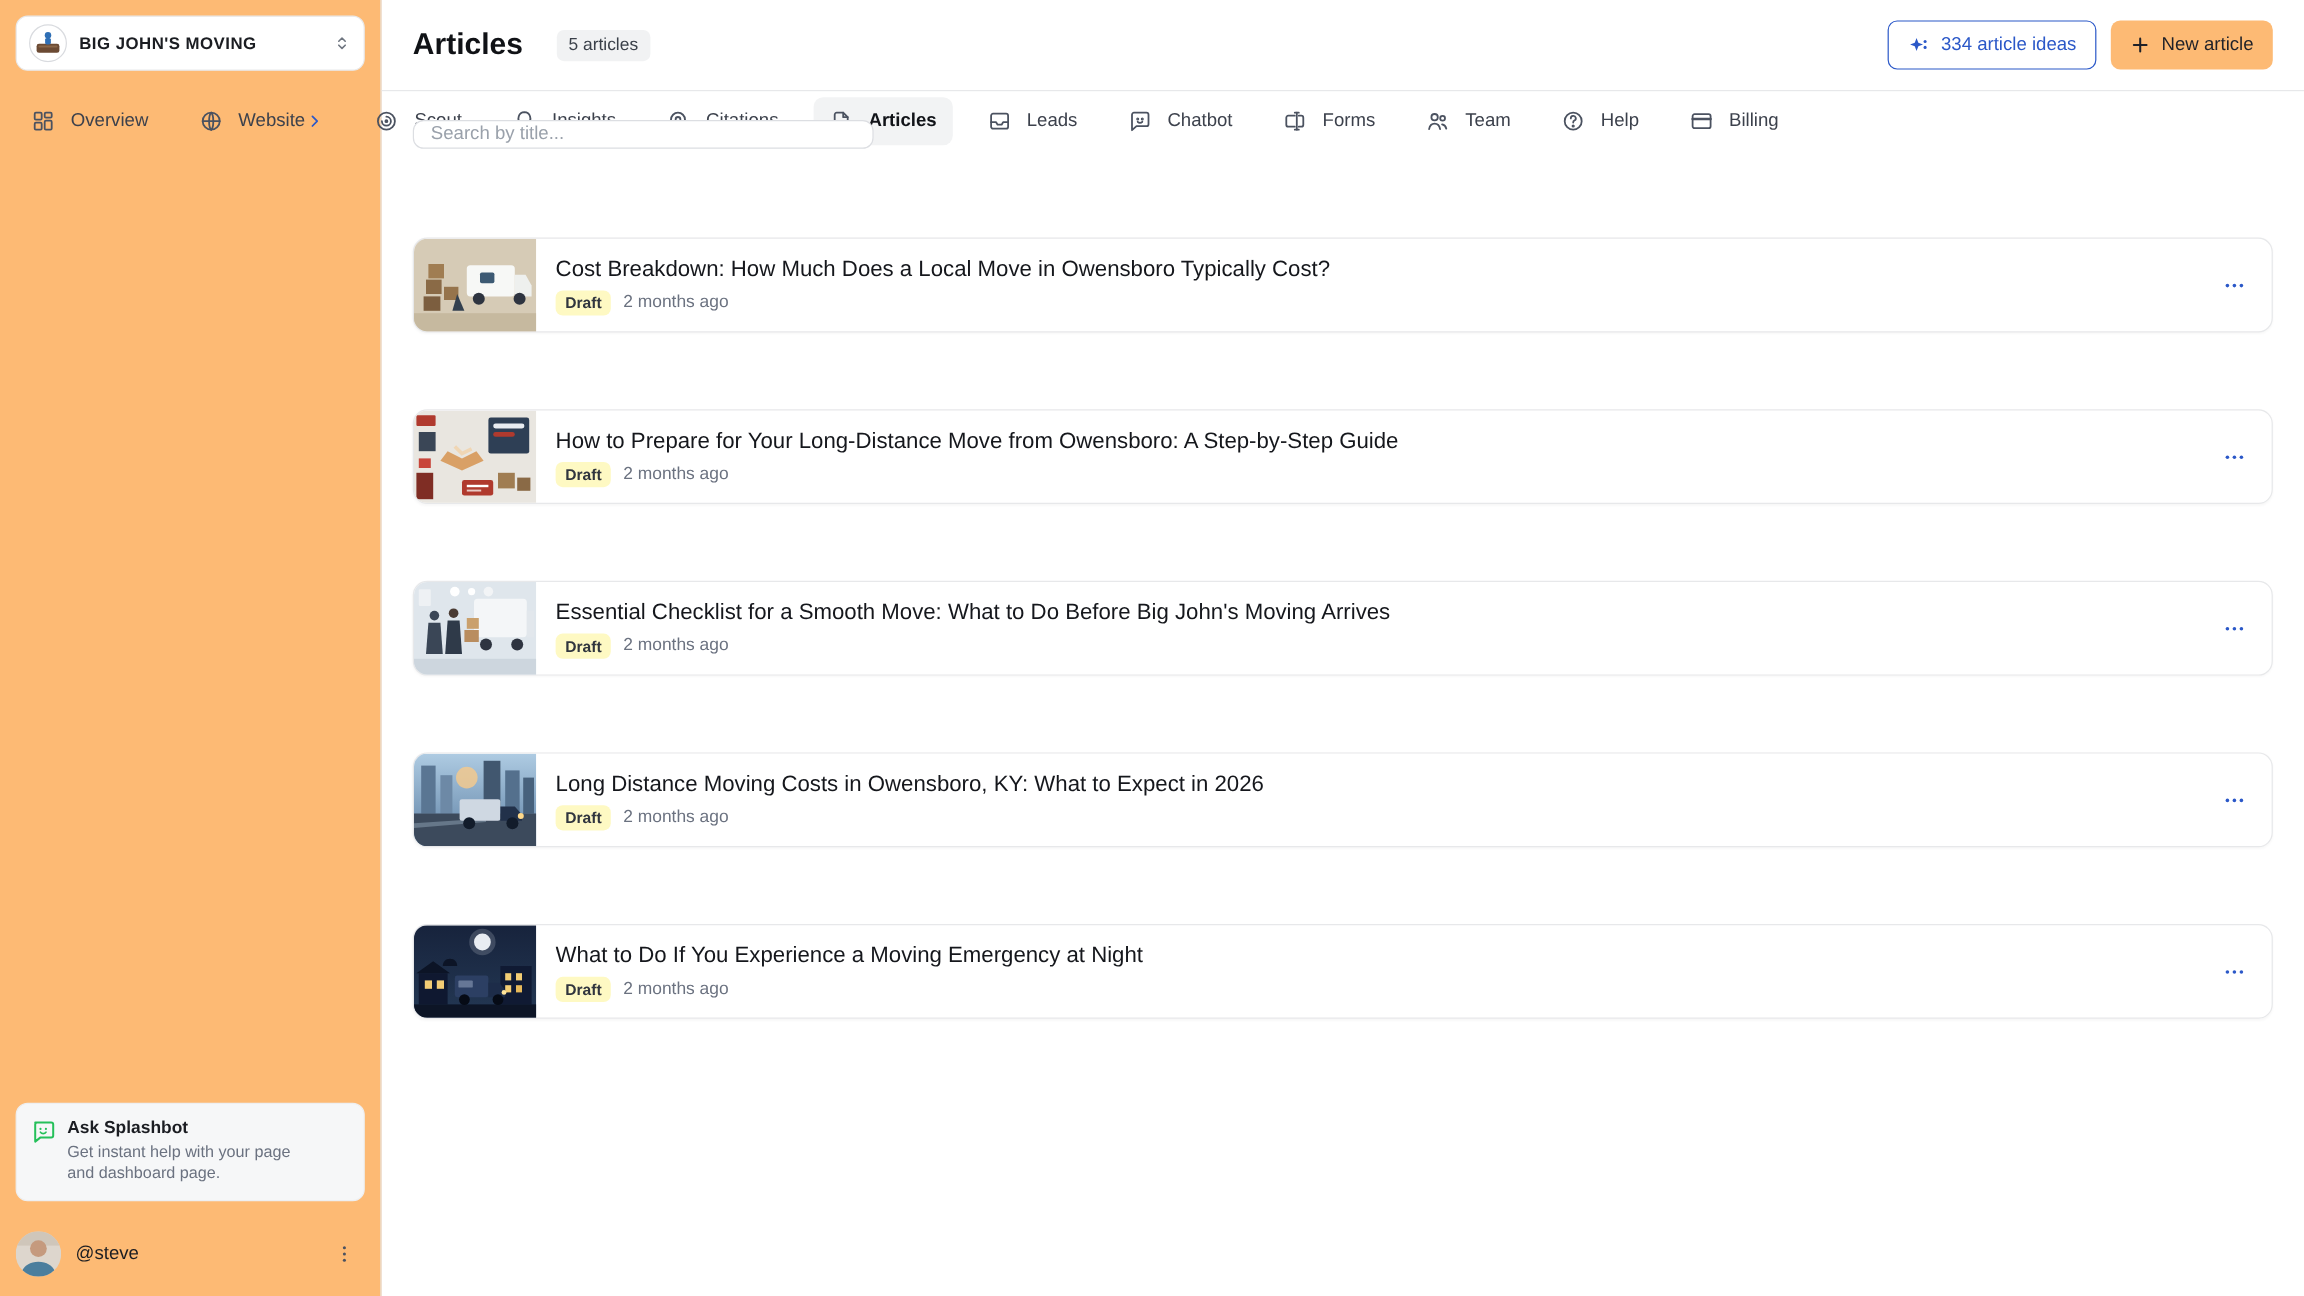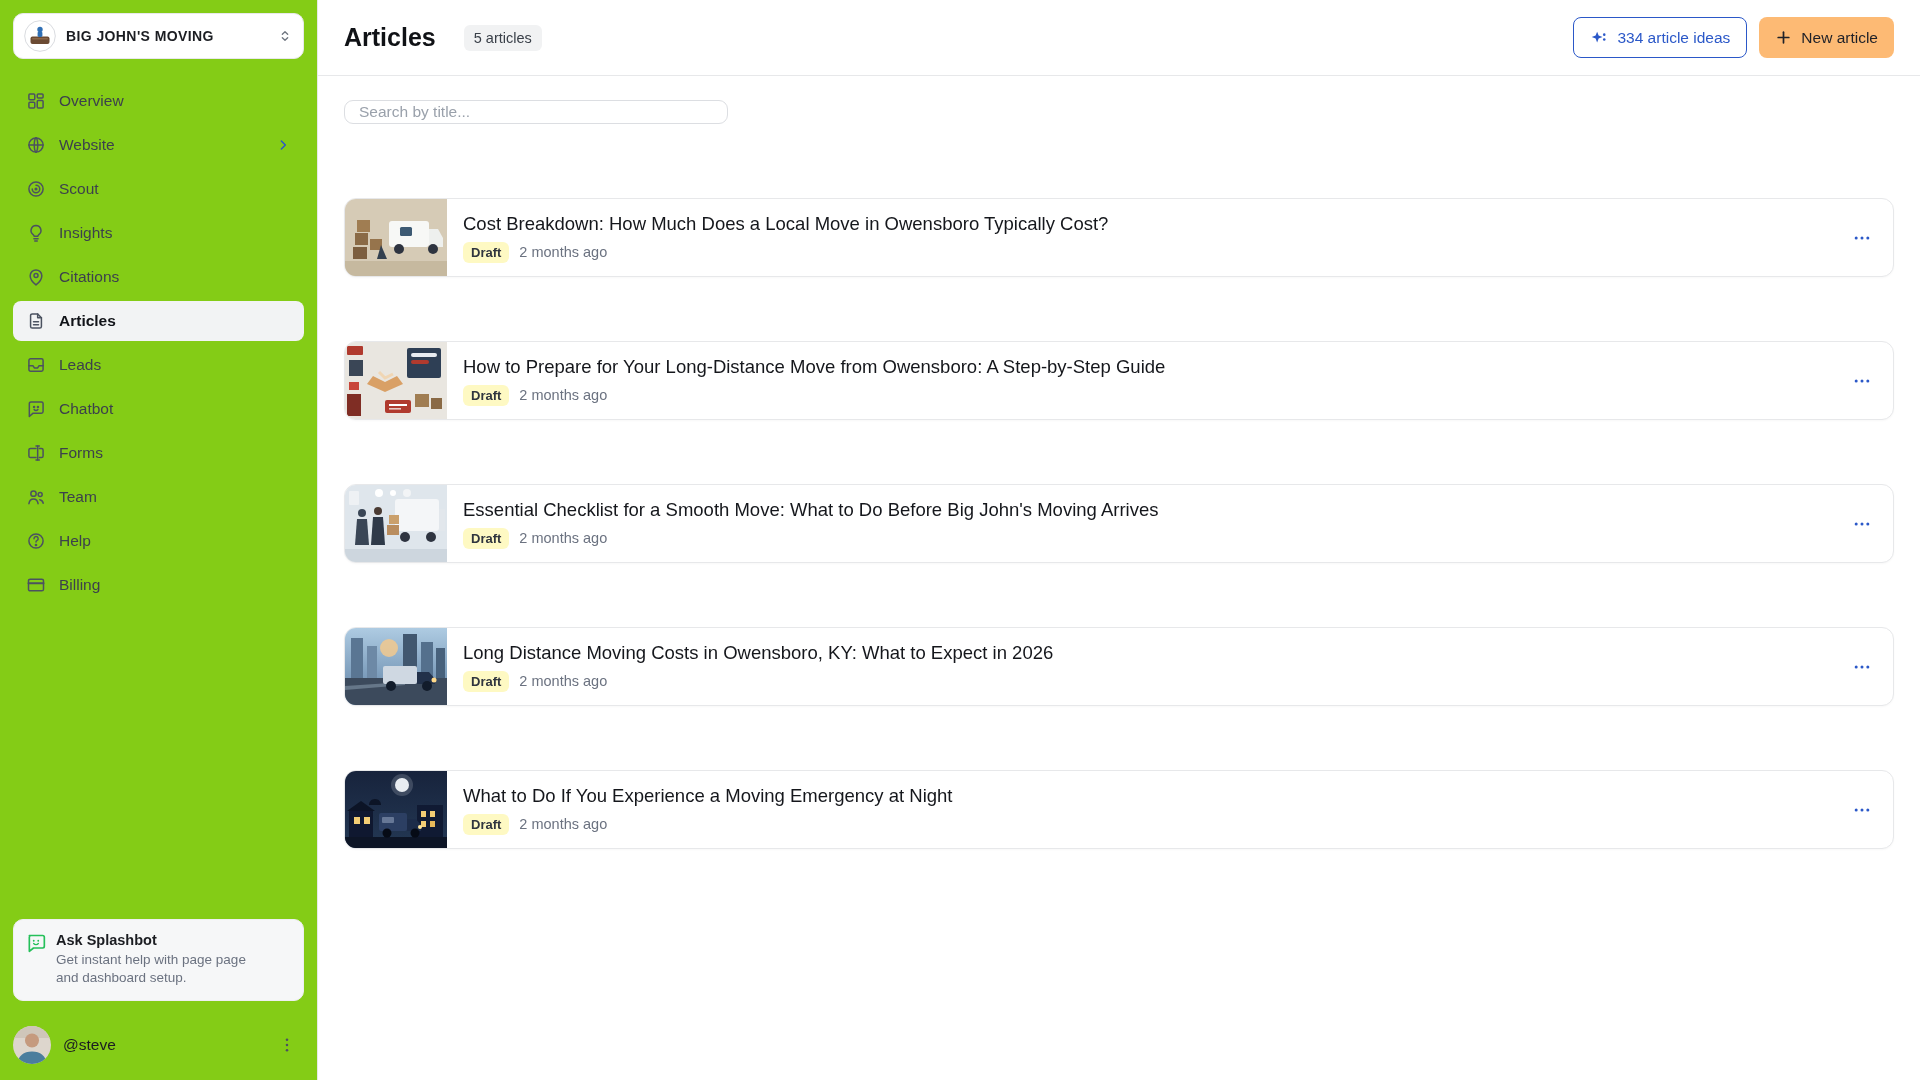--- a/index.html
+++ b/index.html
@@ -1,27 +1,27 @@
 <!DOCTYPE html>
 <html><head>
 <meta charset="utf-8">
 <style>
   * { margin:0; padding:0; box-sizing:border-box; }
   html,body { width:1920px; height:1080px; overflow:hidden; }
   body { font-family:"Liberation Sans", sans-serif; background:#ffffff; color:#16181d; display:flex; }
 
   
-  .sidebar { width:318px; height:100%; background:#84cc16; border-right:1px solid #e7e8ea; display:flex; flex-direction:column; flex-shrink:0; }
+  .sidebar { width:318px; height:100%; background:#fdba74; border-right:1px solid #e7e8ea; display:flex; flex-direction:column; flex-shrink:0; }
   .ws-card { margin:13px 13px 6px 13px; height:46px; background:#fff; border:1px solid #e8e9eb; border-radius:10px; display:flex; align-items:center; padding:0 10px; cursor:pointer; }
   .ws-logo { width:32px; height:32px; flex-shrink:0; }
   .ws-name { font-size:14px; font-weight:700; letter-spacing:.4px; margin-left:10px; flex:1; color:#1b1d22; white-space:nowrap; }
   .ws-chevrons { color:#6f7680; display:flex; align-items:center; }
   .icon-16 svg { width:16px; height:16px; display:block; }
 
-  .nav { margin-top:16px; padding:0 13px; display:flex; flex-direction:column; gap:4px; }
+  .nav { margin-top:16px; padding:0 13px; display:flex; gap:16px; }
   .nav-item { height:40px; border-radius:8px; display:flex; align-items:center; padding:0 13px; cursor:pointer; color:#3c414c; }
   .nav-item.active { background:#f2f3f4; color:#111318; }
   .nav-item.active .nav-label { font-weight:700; }
   .nav-icon { width:20px; height:20px; color:#4b5260; display:flex; align-items:center; justify-content:center; flex-shrink:0; }
   .nav-icon svg { width:20px; height:20px; display:block; }
   .nav-label { font-size:15.5px; margin-left:13px; flex:1; }
   .nav-chevron { color:#2b58c8; display:flex; }
   .nav-chevron svg { width:16px; height:16px; }
 
   .sidebar-spacer { flex:1; }
@@ -231,21 +231,21 @@
     <span class="splashbot-icon">
       <svg viewBox="0 0 24 24">
           <path d="M4 3h16a2 2 0 0 1 2 2v11a2 2 0 0 1-2 2H9l-5 4V5a2 2 0 0 1 2-2z" fill="none" stroke="#25c05a" stroke-width="2" stroke-linejoin="round"></path>
           <circle cx="9.3" cy="9.3" r="1.1" fill="#25c05a"></circle>
           <circle cx="14.7" cy="9.3" r="1.1" fill="#25c05a"></circle>
           <path d="M9.2 12.6c.7.9 1.7 1.4 2.8 1.4s2.1-.5 2.8-1.4" fill="none" stroke="#25c05a" stroke-width="1.6" stroke-linecap="round"></path>
         </svg>
     </span>
     <span class="splashbot-text">
       <span class="splashbot-title" style="display:block">Ask Splashbot</span>
-      <span class="splashbot-desc" style="display:block">Get instant help with page page and dashboard setup.</span>
+      <span class="splashbot-desc" style="display:block">Get instant help with your page and dashboard page.</span>
     </span>
   </div>
 
   <div class="user-row">
     <span class="avatar">
       <svg viewBox="0 0 38 38">
           <rect width="38" height="38" fill="#ddd6cd"></rect>
           <rect width="38" height="12" fill="#cfc6ba"></rect>
           <circle cx="19" cy="14.5" r="7" fill="#c59a7e"></circle>
           <path d="M4 38c1.2-8 6.6-12.5 15-12.5S32.8 30 34 38z" fill="#4b7e9d"></path>

